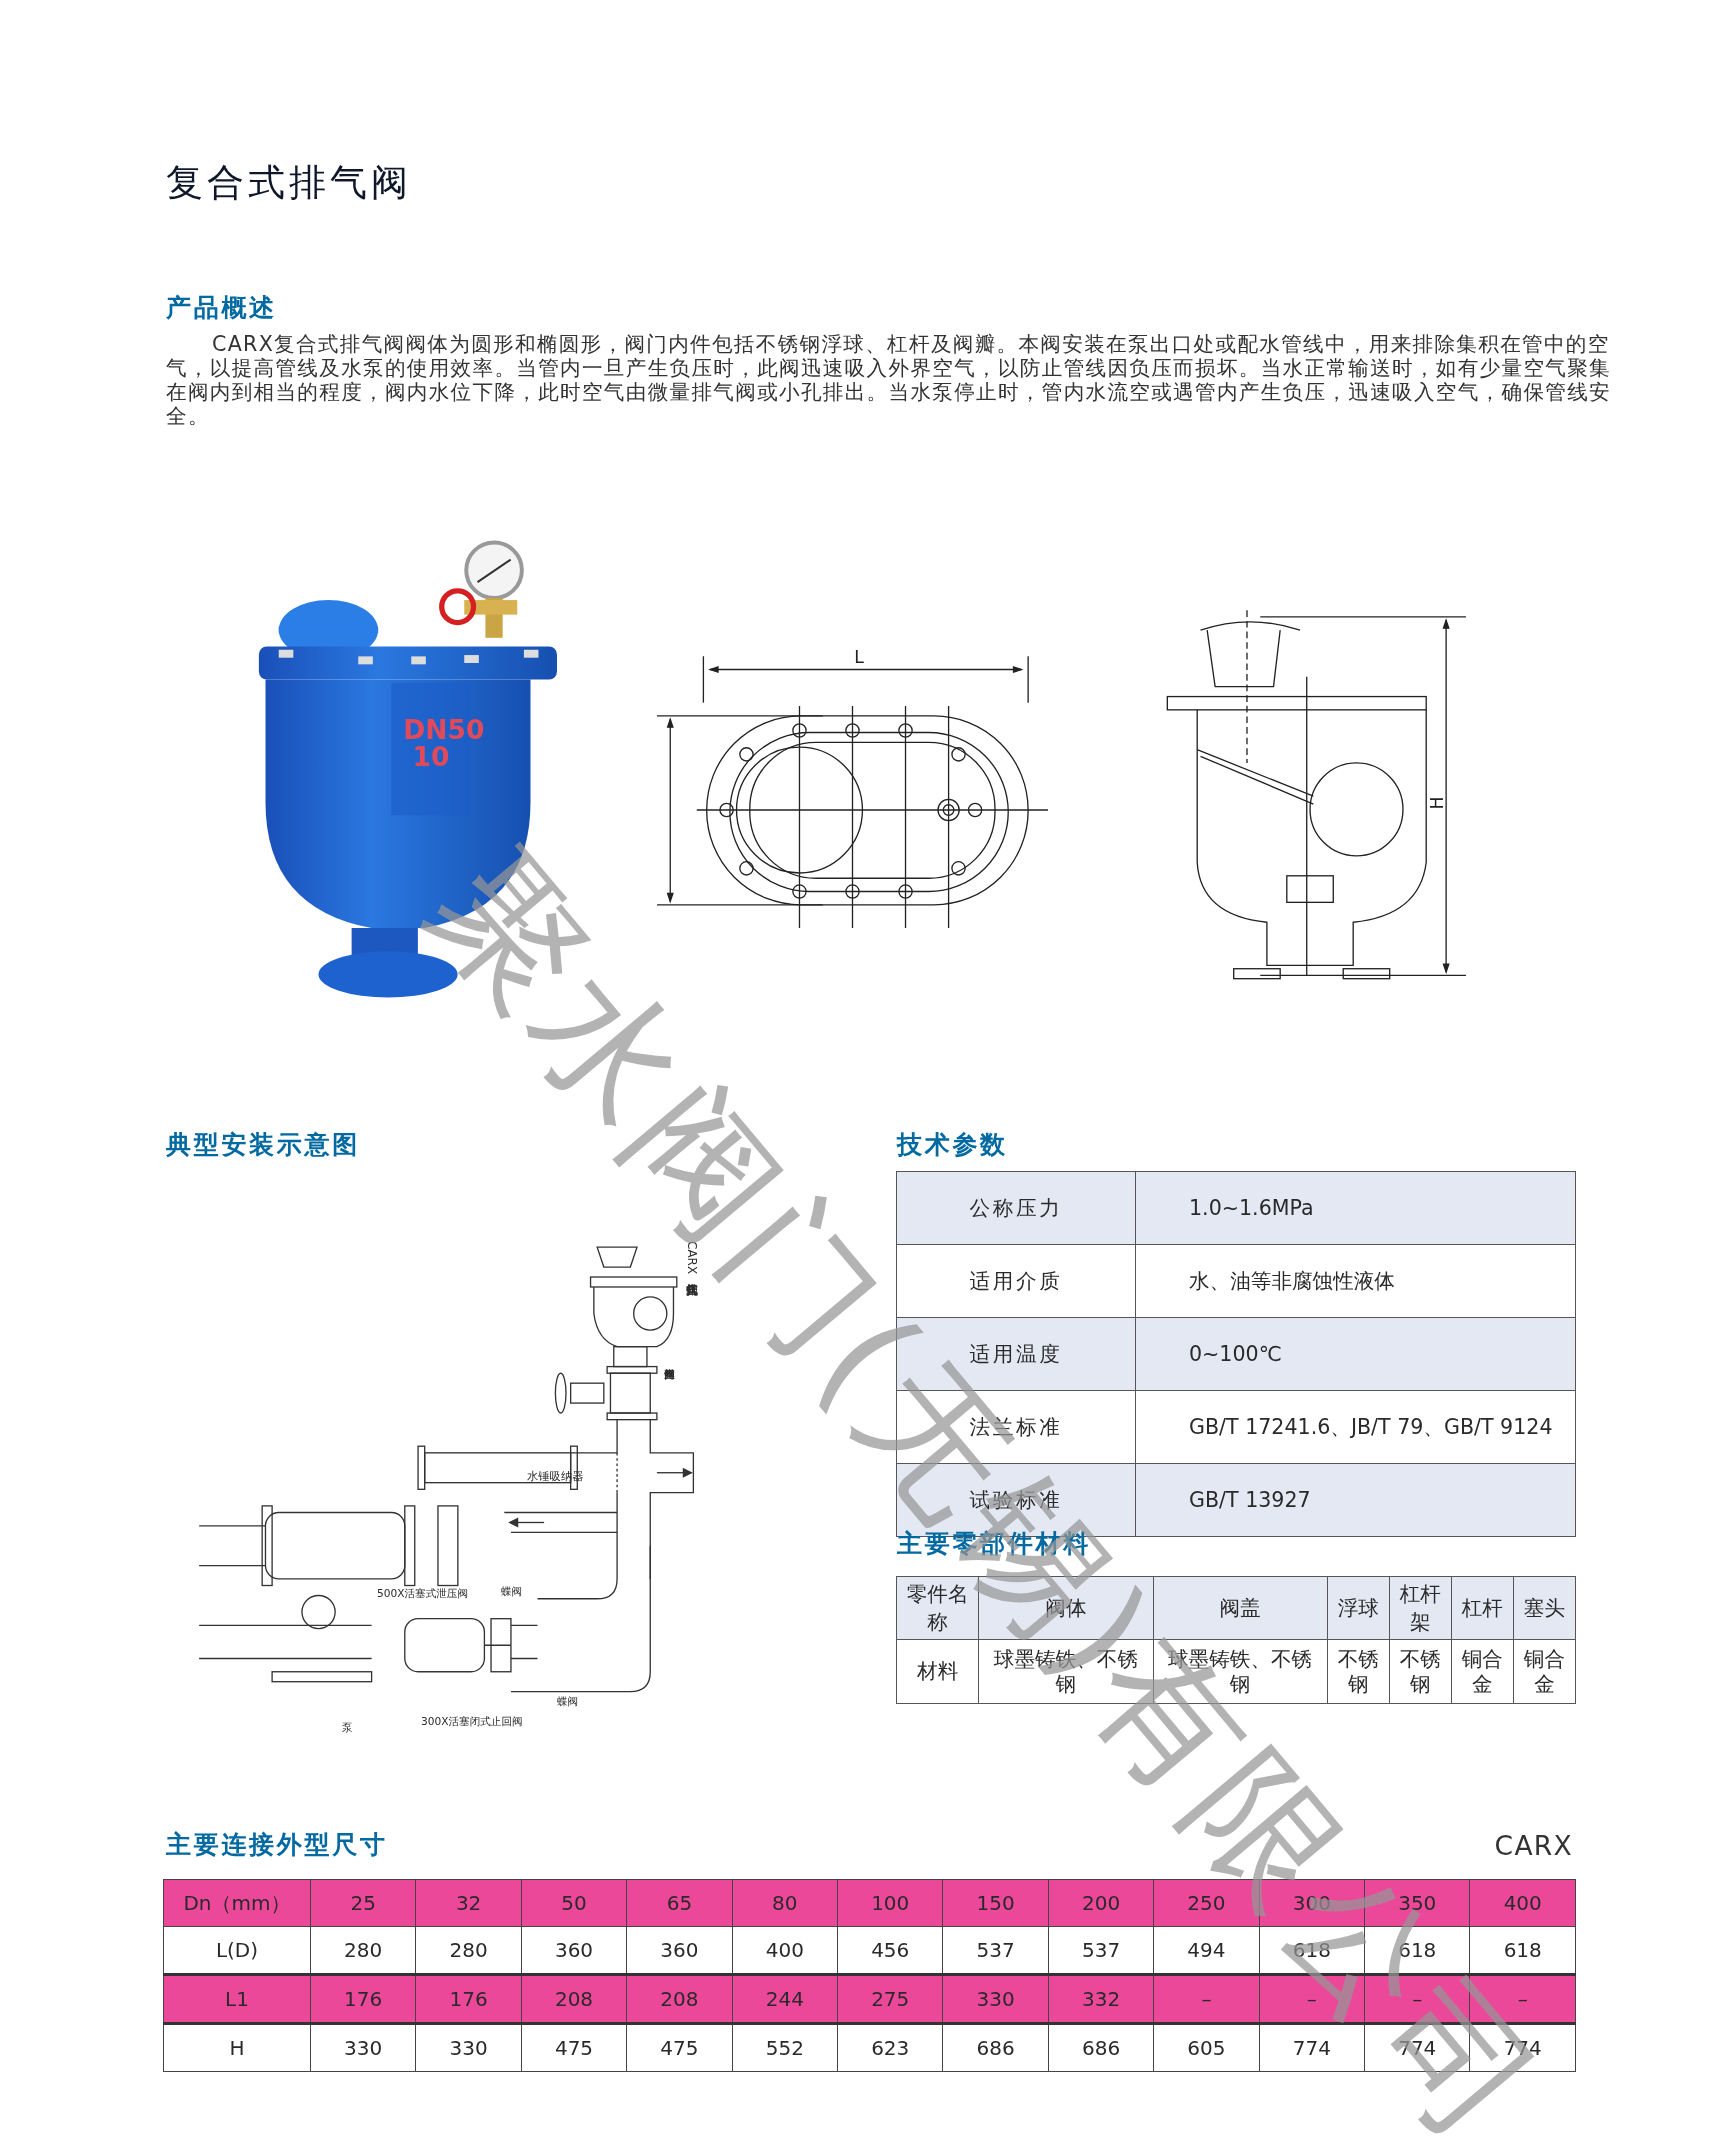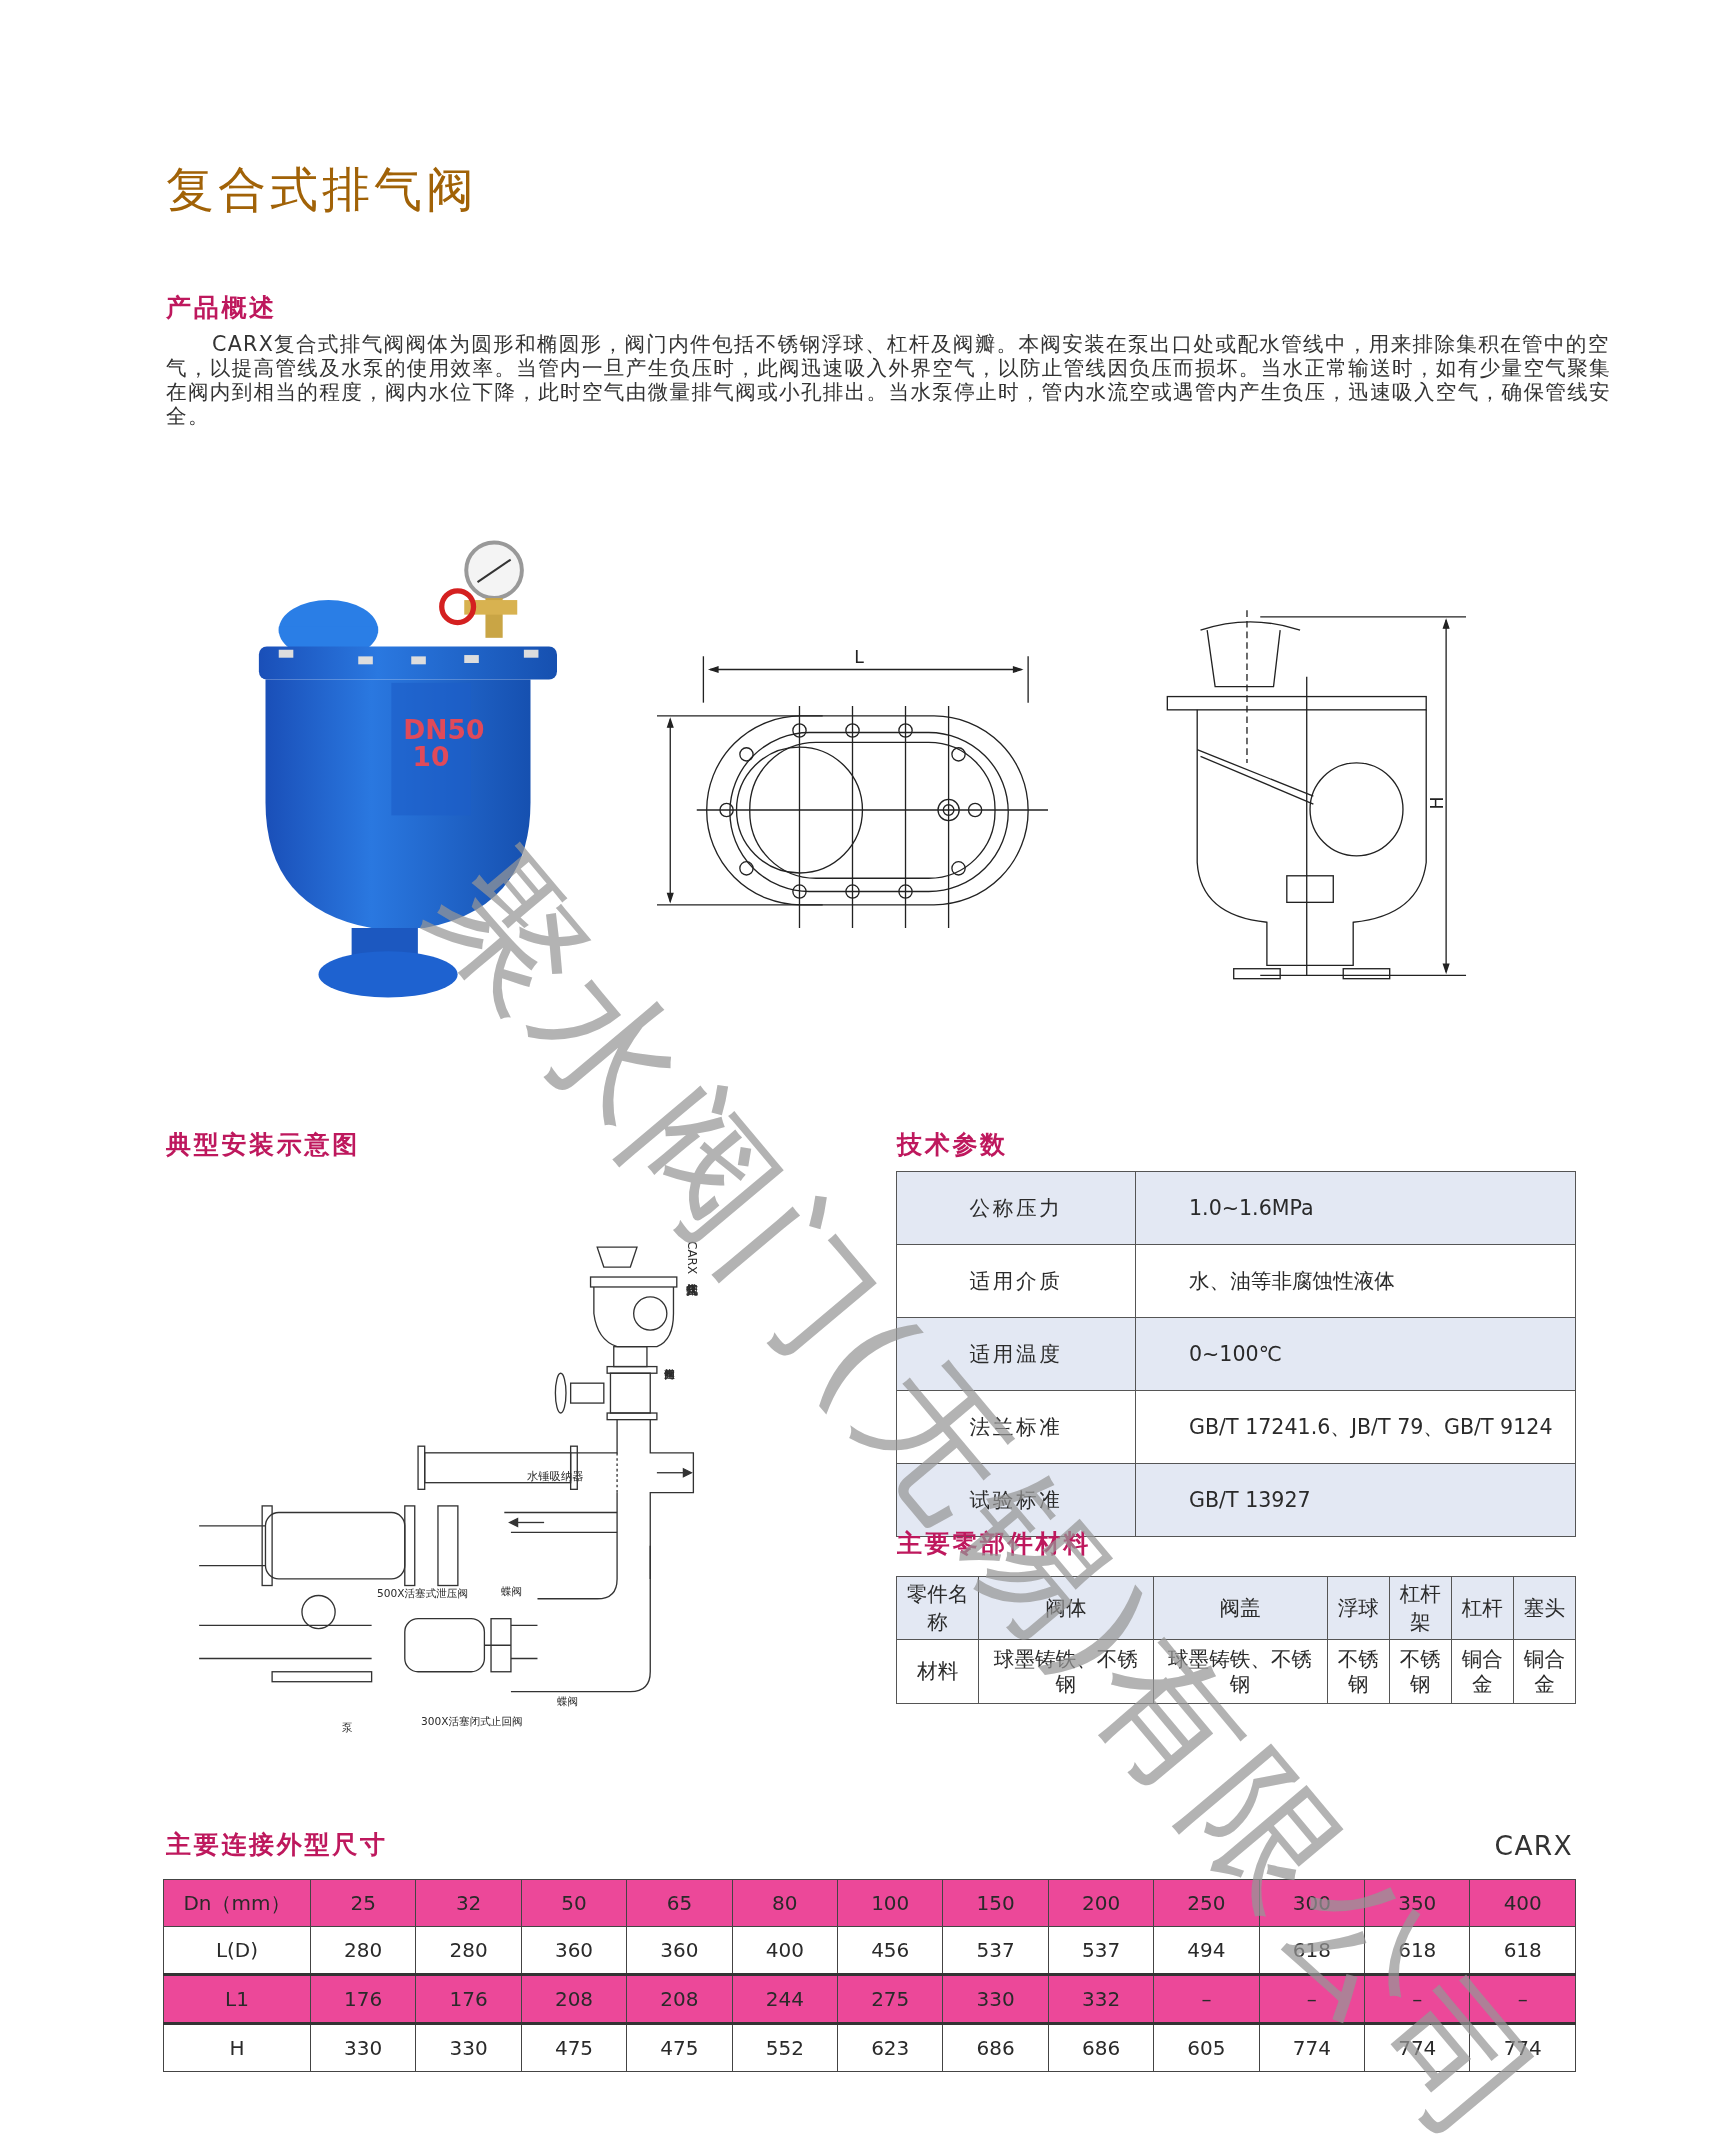--- a/index.html
+++ b/index.html
@@ -1,19 +1,19 @@
 <!DOCTYPE html>
 <html style="font-size:10.6px"><head>
 <meta charset="utf-8">
 <style>
   html,body{margin:0;padding:0;background:#fff;}
   body{width:1714px;height:2151px;position:relative;overflow:hidden;font-family:"DejaVu Sans","Liberation Sans",sans-serif;color:#2a2a2a;}
   .abs{position:absolute;}
-  .title{left:166px;top:158px;font-size:48px;letter-spacing:4px;color:#a16207;}
-  .h2{font-size:25px;font-weight:bold;letter-spacing:2.7px;color:#be185d;}
+  .title{left:166px;top:158px;font-size:37px;letter-spacing:4px;color:#0f172a;}
+  .h2{font-size:25px;font-weight:bold;letter-spacing:2.7px;color:#0369a1;}
   .para{left:166px;top:332px;width:1453px;font-size:20.6px;line-height:24px;letter-spacing:1.3px;color:#333;}
   .para .indent{display:inline-block;width:46px;}
   table{border-collapse:collapse;}
   .tech{left:896px;top:1171px;width:680px;font-size:20.6px;}
   .tech td{border:1.3px solid #555;height:50px;padding:11px;}
   .tech td.k{width:216px;text-align:center;letter-spacing:2.7px;}
   .tech td.v{padding-left:53px;}
   .tech tr.shade td{background:#e3e8f3;}
   .mat{left:896px;top:1576px;width:680px;font-size:20.6px;text-align:center;}
   .mat td{border:1.3px solid #555;padding:0;}

